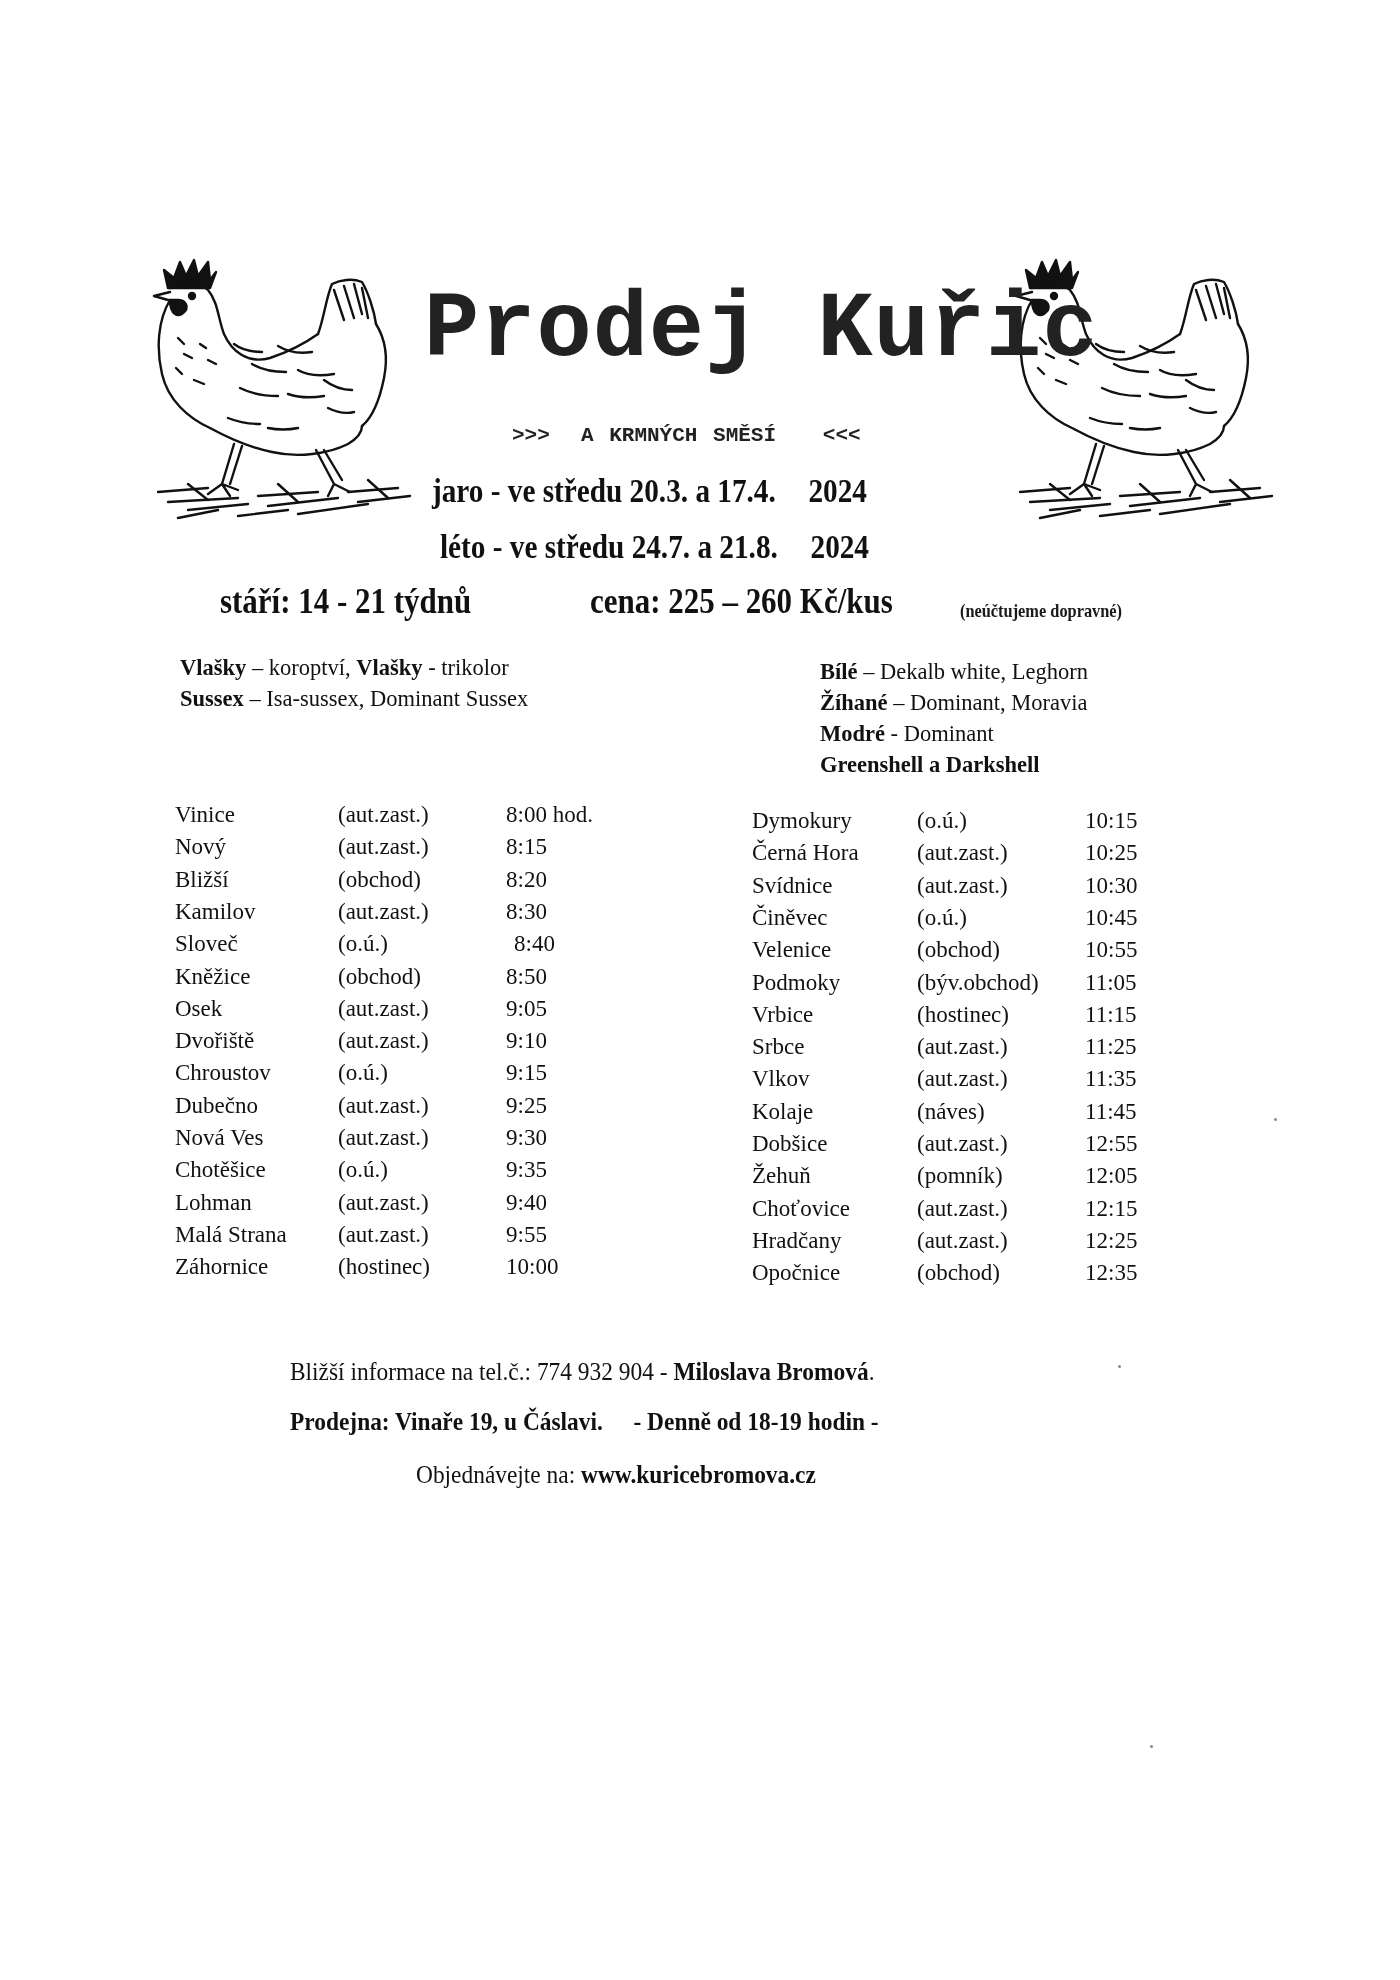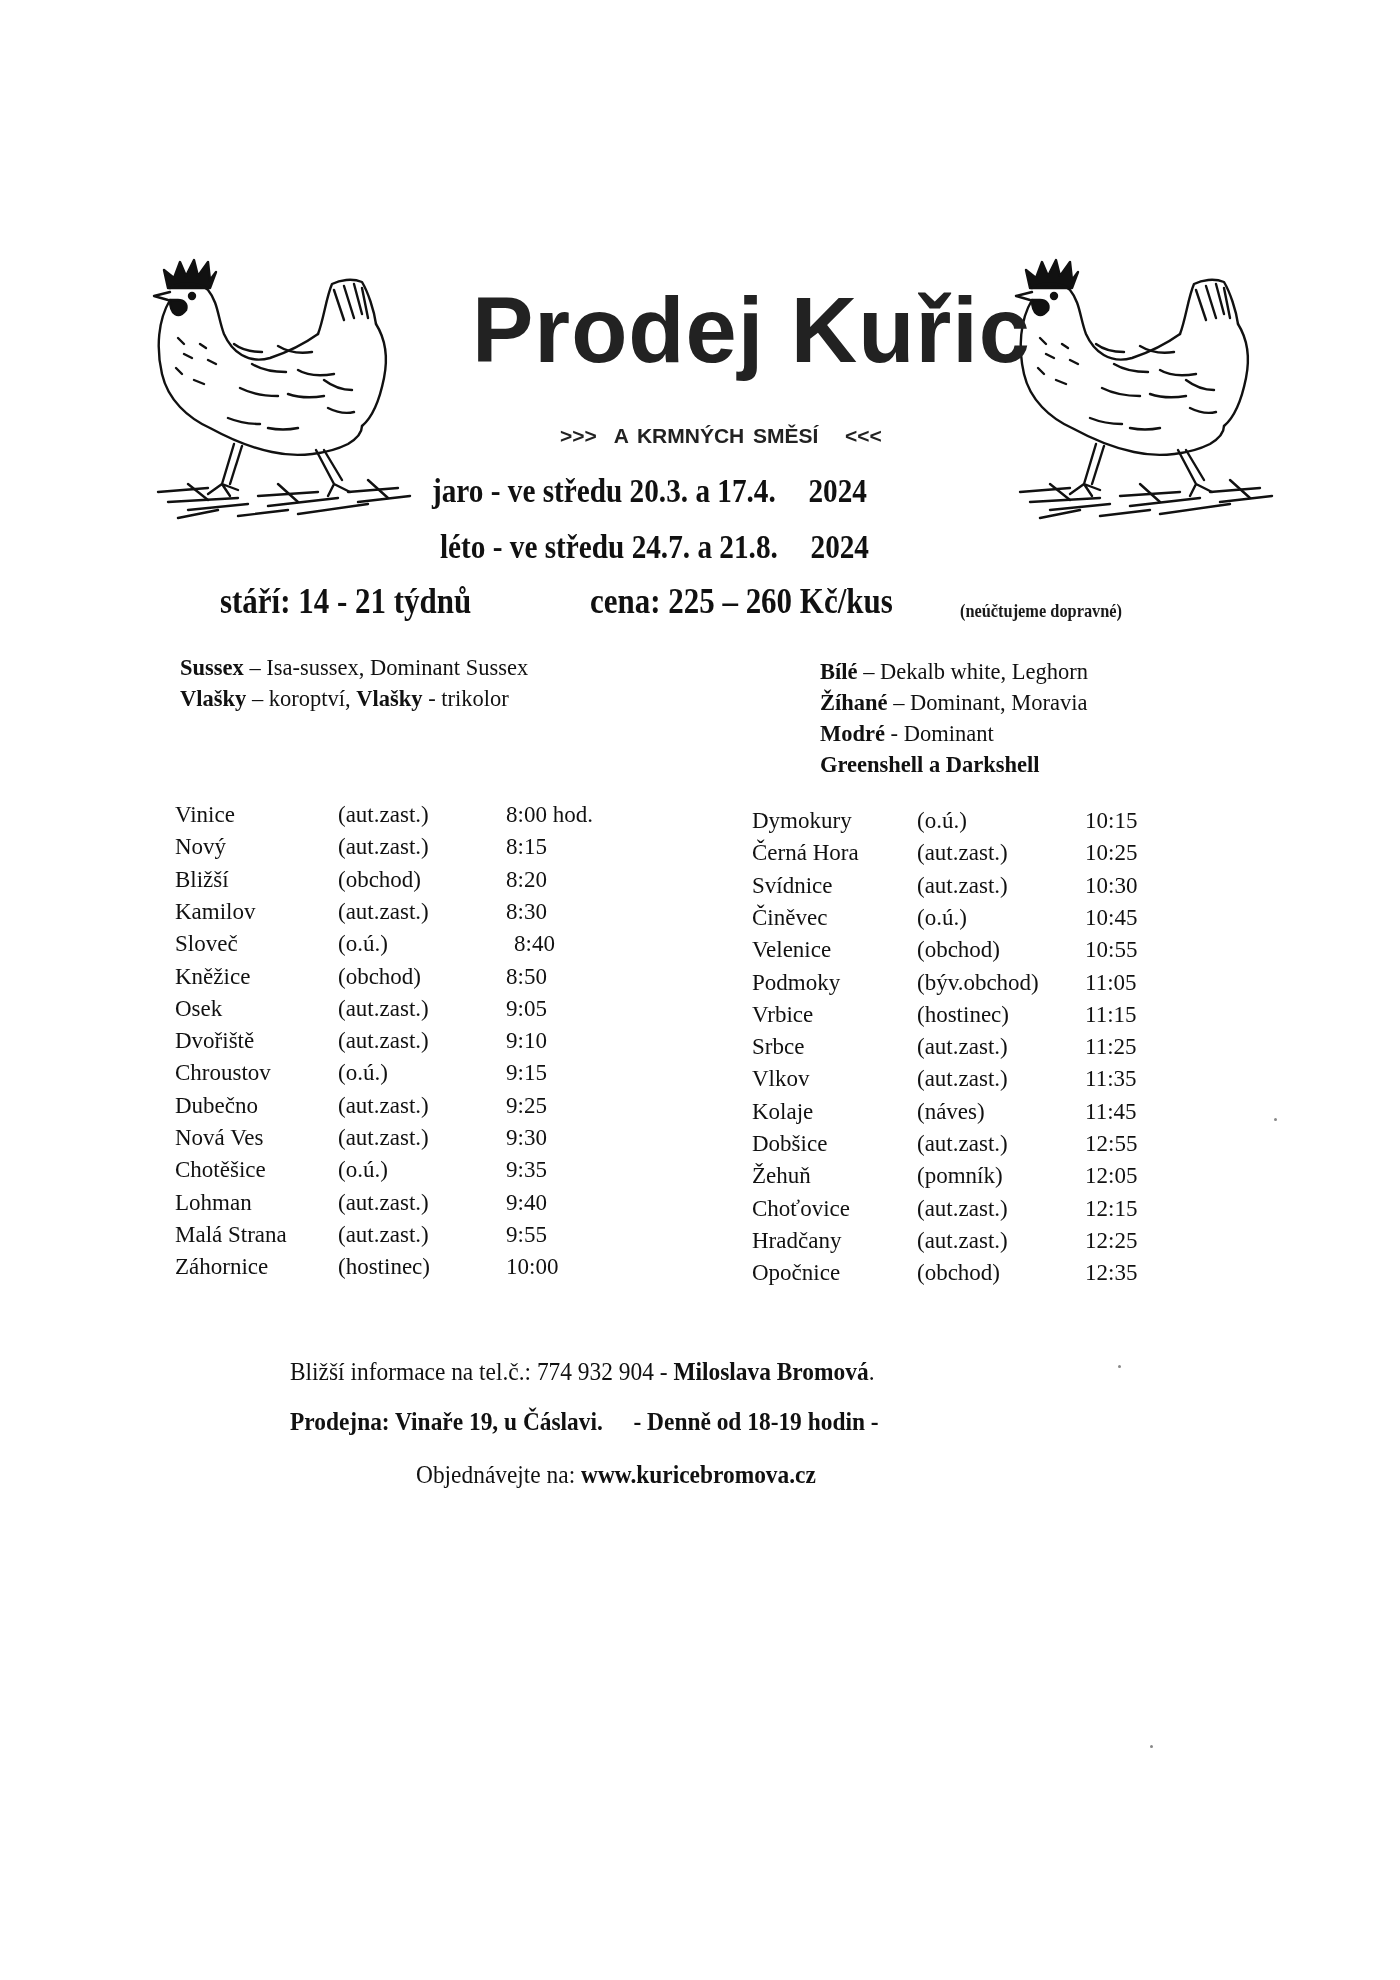--- a/index.html
+++ b/index.html
@@ -1,18 +1,18 @@
 <!DOCTYPE html>
 <html><head>
 <meta charset="utf-8">
 <style>
   html, body { margin: 0; padding: 0; background: #ffffff; }
   body { width: 1400px; height: 1980px; position: relative; overflow: hidden; color: #1a1a1a; }
   .abs { position: absolute; white-space: nowrap; }
-  .sans { font-family: Liberation Sans, sans-serif; margin-left: 48px; }
+  .sans { font-family: Liberation Mono, monospace; }
   .serif { font-family: "Liberation Serif", "DejaVu Serif", serif; }
   .title { left: 424px; top: 278px; font-size: 92px; font-weight: bold; letter-spacing: 1px; color: #222; }
   .subtitle { left: 512px; top: 424px; font-size: 21px; font-weight: bold; color: #222; word-spacing: 3px; }
   .season { font-size: 34px; font-weight: bold; transform-origin: left top; transform: scaleX(0.86); color: #111; }
   .season .yr { margin-left: 38px; }
   .age { font-size: 36px; font-weight: bold; transform-origin: left top; transform: scaleX(0.86); color: #111; }
   .note { font-size: 19px; font-weight: bold; }
   .variety { font-size: 22.5px; line-height: 31px; color: #111; }
   .variety b { font-weight: bold; }
   .sched { font-size: 23px; color: #111; }
@@ -93,22 +93,22 @@
   <span>léto - ve středu 24.7. a 21.8.</span><span class="yr">2024</span>
 </div>
 
 <div class="abs serif age" style="left:220px; top:580px;">stáří: 14 - 21 týdnů</div>
 <div class="abs serif" style="left:590px; top:580px;">
   <span class="age" style="display:inline-block;">cena: 225 – 260 Kč/kus</span>
 </div>
 <div class="abs serif note" style="left:960px; top:600px; transform-origin:left top; transform:scaleX(0.86);">(neúčtujeme dopravné)</div>
 
 <div class="abs serif variety" style="left:180px; top:652px;">
+  <div><b>Vlašky</b><span> – koroptví, </span><b>Vlašky</b><span> - trikolor</span></div>
   <div><b>Sussex</b><span> – Isa-sussex, Dominant Sussex</span></div>
-  <div><b>Vlašky</b><span> – koroptví, </span><b>Vlašky</b><span> - trikolor</span></div>
 </div>
 
 <div class="abs serif variety" style="left:820px; top:656px;">
   <div><b>Bílé</b><span> – Dekalb white, Leghorn</span></div>
   <div><b>Žíhané</b><span> – Dominant, Moravia</span></div>
   <div><b>Modré</b><span> - Dominant</span></div>
   <div><b>Greenshell a Darkshell</b><span></span></div>
 </div>
 
 <div class="abs serif sched" style="left:175px; top:802px; width:480px; height:500px;">

